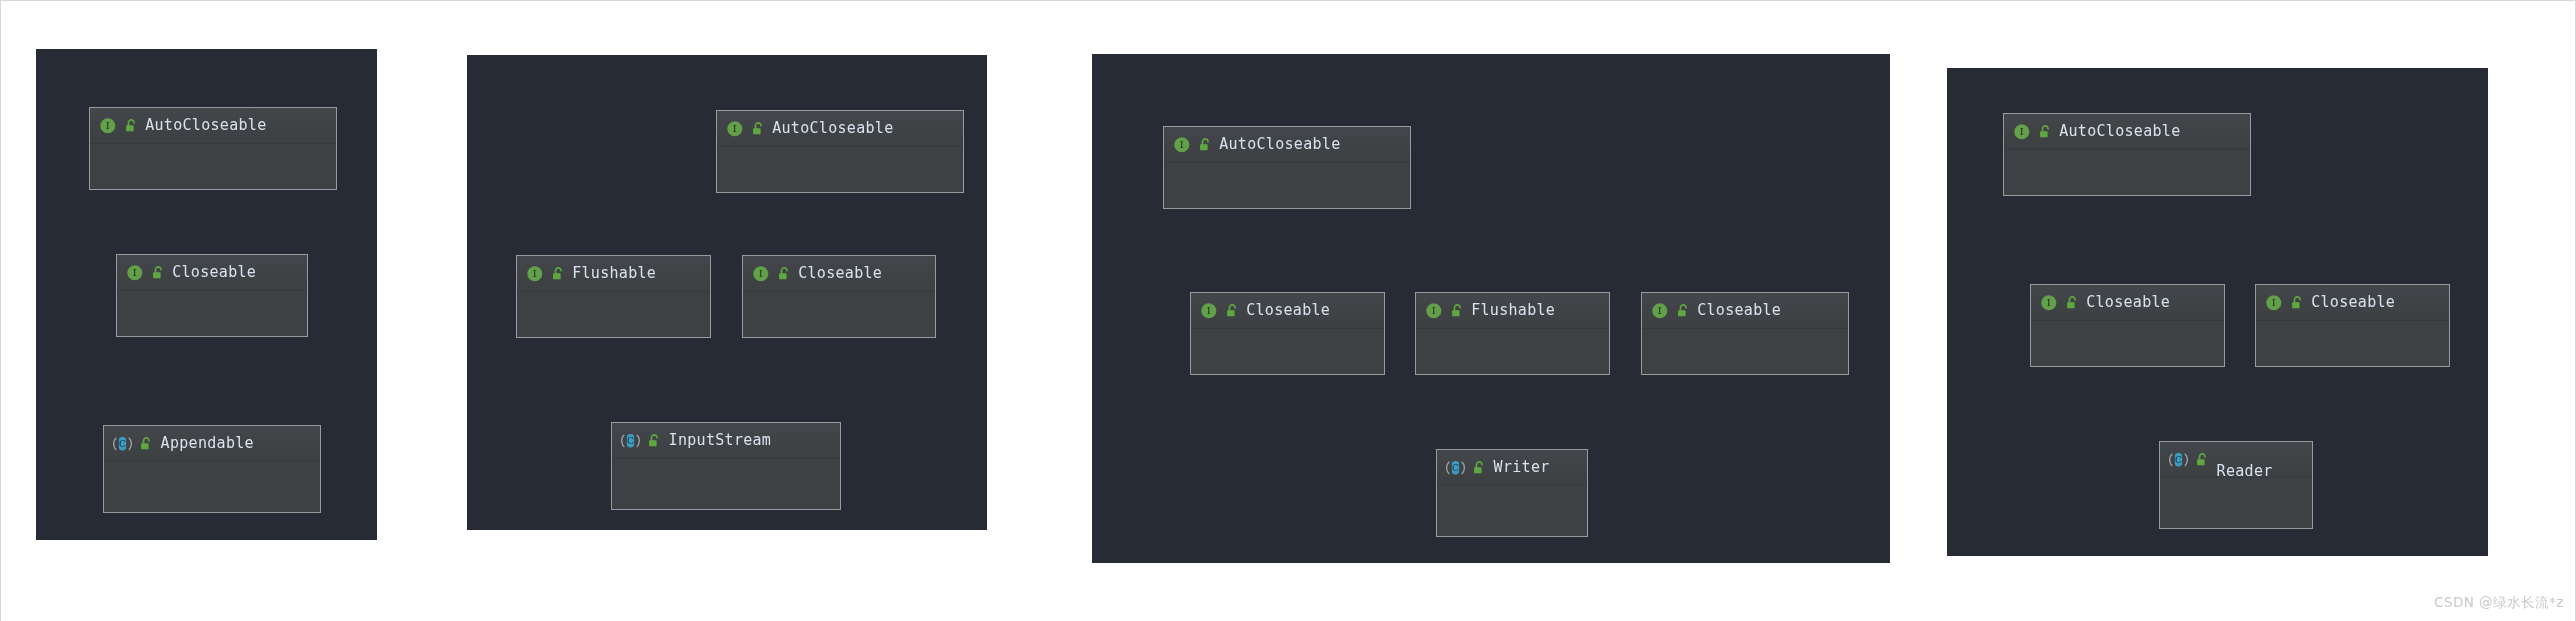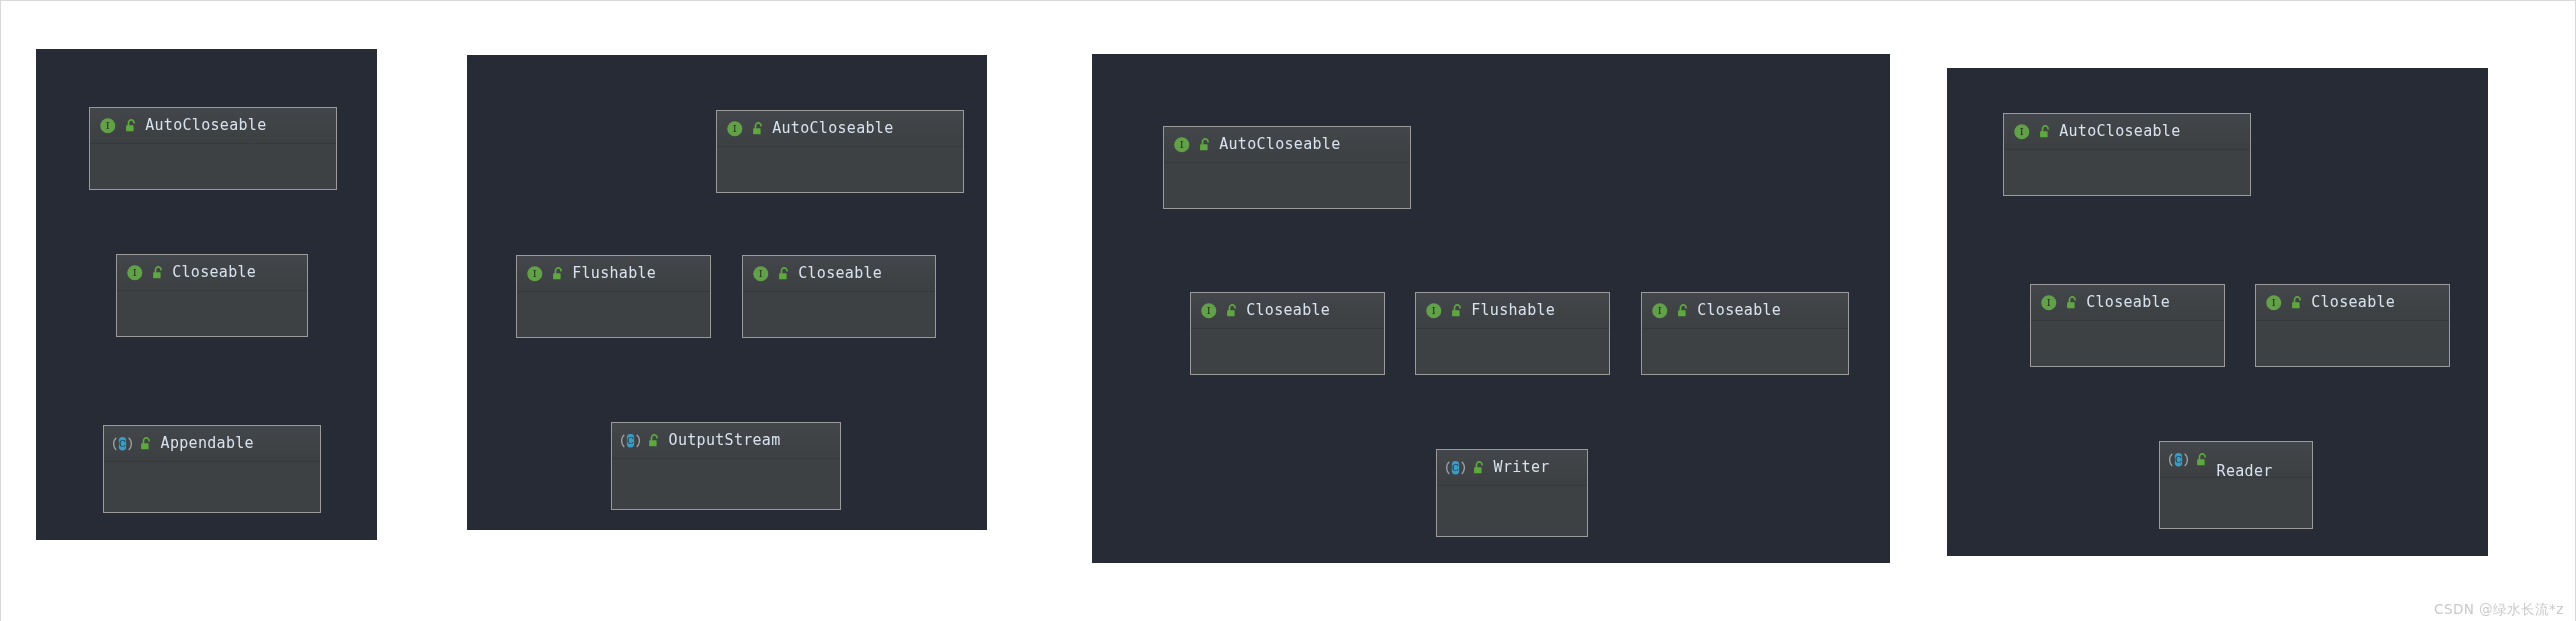--- a/index.html
+++ b/index.html
@@ -76,21 +76,21 @@
     left: 0; top: 0;
     width: 2576px;
     height: 622px;
     pointer-events: none;
   }
 
   
   .watermark {
     position: absolute;
     right: 11.2px;
-    bottom: 2px;
+    bottom: 9px;
     color: #c9c9c9;
     font-family: "DejaVu Sans", "Liberation Sans", sans-serif;
     font-size: 13.6px;
     letter-spacing: 0.4px;
     white-space: nowrap;
   }
 </style>
 </head>
 <body>
 
@@ -242,21 +242,21 @@
               <rect x="7.4" y="2.4" width="9.2" height="17.2" rx="4.4" fill="#3d9bc2"></rect>
               <text x="12" y="15.3" text-anchor="middle" font-family="DejaVu Serif, Liberation Serif, serif" font-size="11.5" fill="#14323f">C</text>
             </svg>
           </span>
           <span class="icon">
             <svg width="14.4" height="16" viewBox="0 0 18 20">
               <path d="M5.6,9 V5.9 A3.5,3.5 0 0 1 12.6,5.9" stroke="#5ea83f" stroke-width="2.1" fill="none" stroke-linecap="round"></path>
               <rect x="2.6" y="9.1" width="9.4" height="7.6" rx="0.8" fill="#5ea83f"></rect>
             </svg>
           </span>
-          <span class="name" style="color: rgb(216, 226, 238);">OutputStream</span>
+          <span class="name" style="color: rgb(216, 226, 238);">InputStream</span>
         </div>
         <div class="body" style="background: rgb(62, 65, 67);"></div>
       </div>
       <div class="panel" style="left: 1091px; top: 53px; width: 798px; height: 509px; background: rgb(38, 43, 54);"></div>
       <div class="umlbox" style="left: 1162px; top: 125px; width: 248px; height: 83px; border-color: rgb(154, 154, 154);">
         <div class="title">
           <span class="icon">
             <svg width="17.6" height="17.6" viewBox="0 0 22 22">
               <circle cx="11" cy="11" r="9.4" fill="#62a04a"></circle>
               <text x="11" y="15.6" text-anchor="middle" font-family="DejaVu Serif, Liberation Serif, serif" font-size="12.5" fill="#243018">I</text>

